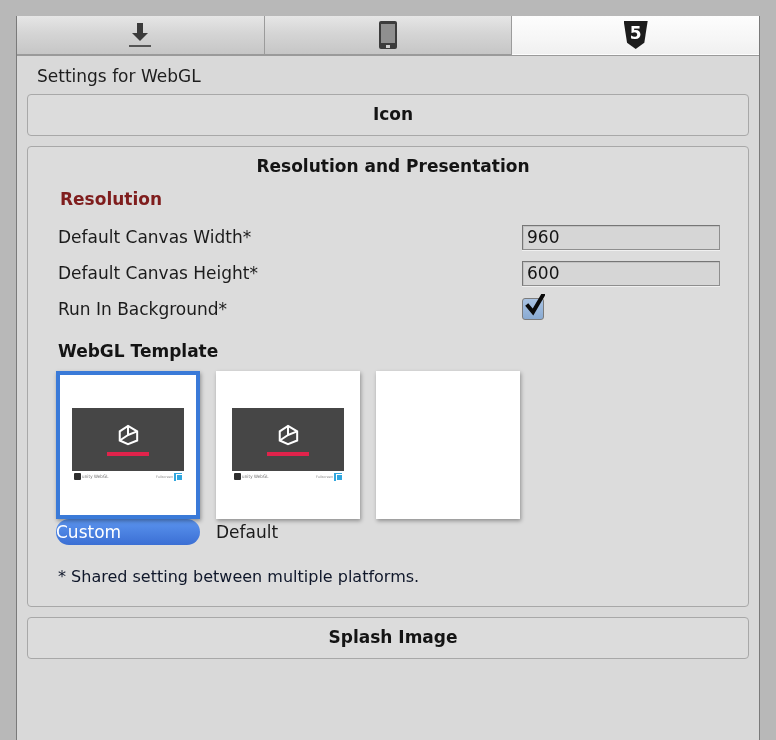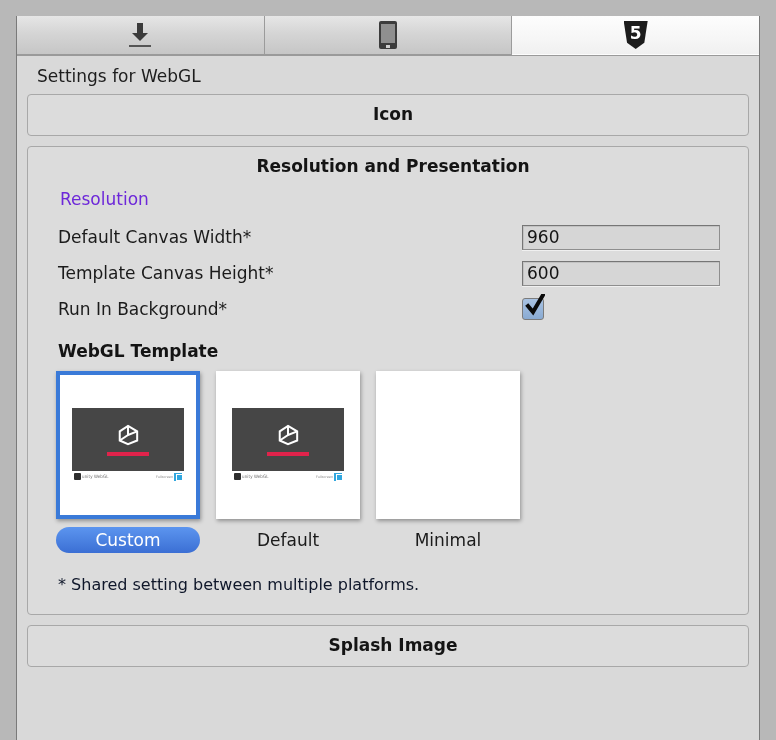--- a/index.html
+++ b/index.html
@@ -113,22 +113,22 @@
   }
   .foldout-head {
     font-size: 17px;
     font-weight: bold;
     color: #141414;
     padding: 9px 12px 11px 22px;
     text-align: center;
   }
   .foldout-sub {
     font-size: 17px;
-    font-weight: normal;
-    color: #6d28d9;
+    font-weight: bold;
+    color: #7f1d1d;
     padding: 2px 12px 10px 32px;
   }
 
   #section-respres { padding-bottom: 6px; }
 
   
   .row {
     display: flex;
     align-items: center;
     height: 36px;
@@ -253,22 +253,20 @@
   }
   .fs-box::after {
     content: "";
     position: absolute; left: 1.5px; top: 1.5px;
     width: 5px; height: 5px;
     border: 1px solid #ffffff;
   }
   .tpl-blank { width: 144px; height: 148px; background: #ffffff; }
 
   .tpl-label {
-    margin-top: 8px;
-    text-align: center;
     font-size: 17px;
     color: #1b1b1b;
     height: 26px;
     line-height: 26px;
     border-radius: 13px;
   }
   .tpl.selected .tpl-label {
     background: linear-gradient(to bottom, #5c95ef 0%, #3b6fd4 100%);
     color: #ffffff;
   }
@@ -322,21 +320,21 @@
       <div class="foldout-sub">Resolution</div>
 
       <div class="row">
         <span class="row-label">Default Canvas Width*</span>
         <span class="row-ctrl">
           <span class="textfield">960</span>
         </span>
       </div>
 
       <div class="row">
-        <span class="row-label">Template Canvas Height*</span>
+        <span class="row-label">Default Canvas Height*</span>
         <span class="row-ctrl">
           <span class="textfield">600</span>
         </span>
       </div>
 
       <div class="row">
         <span class="row-label">Run In Background*</span>
         <span class="row-ctrl">
           <span class="checkbox">
             <svg class="tick" viewBox="0 0 20 24">
@@ -397,21 +395,20 @@
               </div>
             </div>
           </div>
           <div class="tpl-label">Default</div>
         </div>
 
         <div class="tpl">
           <div class="tpl-thumb">
             <div class="tpl-blank"></div>
           </div>
-          <div class="tpl-label">Minimal</div>
         </div>
 
       </div>
 
       <div id="shared-note">* Shared setting between multiple platforms.</div>
     </div>
 
     <div class="foldout">
       <div class="foldout-head">Splash Image</div>
     </div>

